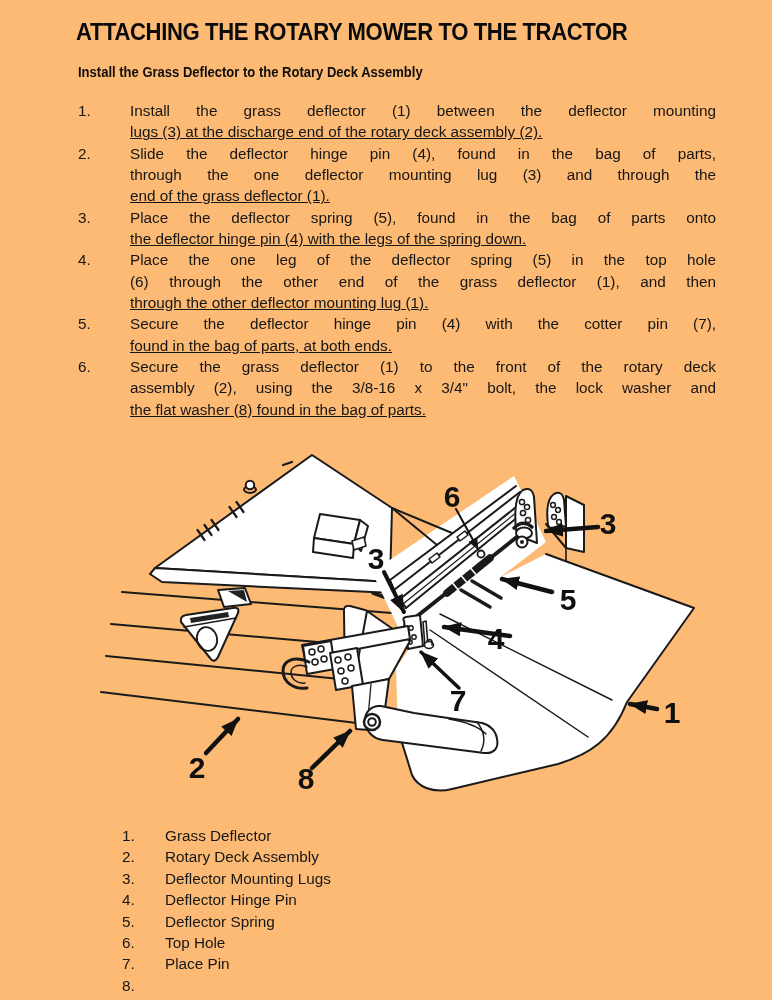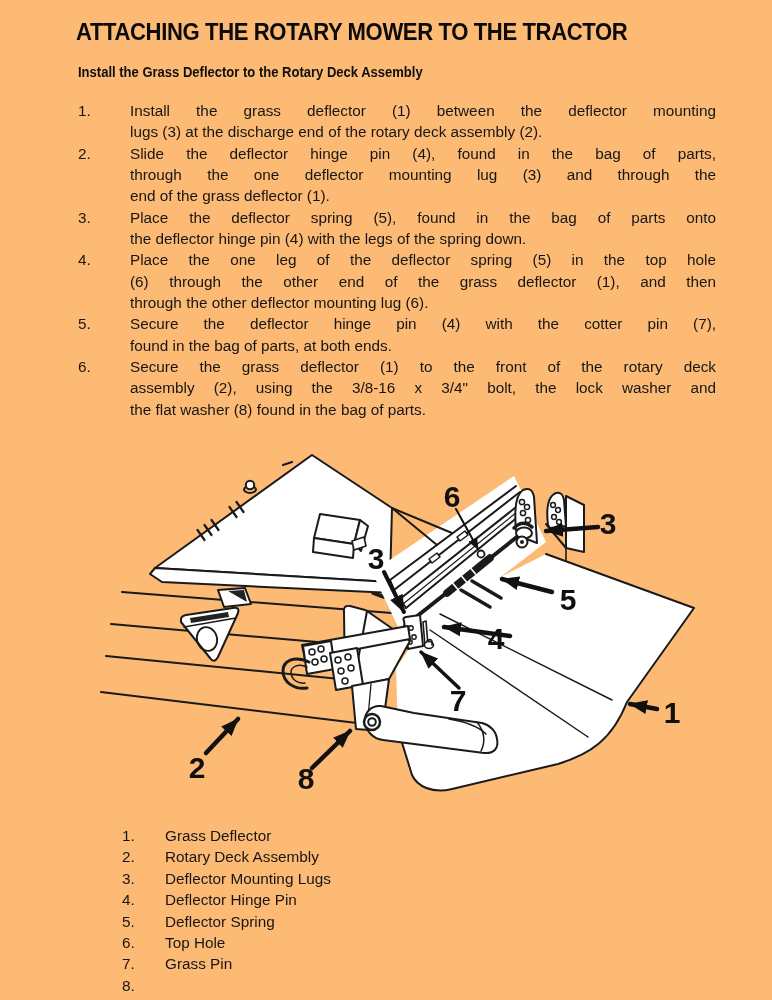--- a/index.html
+++ b/index.html
@@ -14,21 +14,21 @@
   }
   .subtitle{
     position:absolute;left:78px;top:64px;font-size:14px;font-weight:700;
     color:#0e0e0e;transform:scaleX(0.93);transform-origin:left top;white-space:nowrap;
   }
   .steps{position:absolute;left:78px;top:100px;width:638px;font-size:15.3px;line-height:21.35px;}
   .step{display:flex;}
   .step-num{flex:0 0 40px;}
   .step-body{flex:1;min-width:0;}
   .step-line{text-align:justify;text-align-last:justify;white-space:nowrap;margin-left:12px;}
-  .step-line.last{text-align-last:left;}
+  .step-line.last{text-align-last:left;text-decoration:underline;}
   .legend{position:absolute;left:122px;top:825px;font-size:15.3px;line-height:21.4px;}
   .legend-row{display:flex;}
   .legend-num{flex:0 0 43px;}
   svg.diagram{position:absolute;left:0;top:0;pointer-events:none;}
   svg text.callout{font-family:"Liberation Sans",sans-serif;font-weight:700;font-size:30px;fill:#101010;}
 </style>
 </head>
 <body>
 
 <div id="page">
@@ -57,21 +57,21 @@
       <div class="step-body">
         <div class="step-line">Place the deflector spring (5), found in the bag of parts onto</div>
         <div class="step-line last">the deflector hinge pin (4) with the legs of the spring down.</div>
       </div>
     </div>
     <div class="step">
       <div class="step-num">4.</div>
       <div class="step-body">
         <div class="step-line">Place the one leg of the deflector spring (5) in the top hole</div>
         <div class="step-line">(6) through the other end of the grass deflector (1), and then</div>
-        <div class="step-line last">through the other deflector mounting lug (6).</div>
+        <div class="step-line last">through the other deflector mounting lug (1).</div>
       </div>
     </div>
     <div class="step">
       <div class="step-num">5.</div>
       <div class="step-body">
         <div class="step-line">Secure the deflector hinge pin (4) with the cotter pin (7),</div>
         <div class="step-line last">found in the bag of parts, at both ends.</div>
       </div>
     </div>
     <div class="step">
@@ -300,20 +300,20 @@
     <div class="legend-row">
       <span class="legend-num">5.</span>
       <span class="legend-label">Deflector Spring</span>
     </div>
     <div class="legend-row">
       <span class="legend-num">6.</span>
       <span class="legend-label">Top Hole</span>
     </div>
     <div class="legend-row">
       <span class="legend-num">7.</span>
-      <span class="legend-label">Grass Pin</span>
+      <span class="legend-label">Place Pin</span>
     </div>
     <div class="legend-row">
       <span class="legend-num">8.</span>
     </div>
   </div>
 
 </div>
 
 </body></html>

